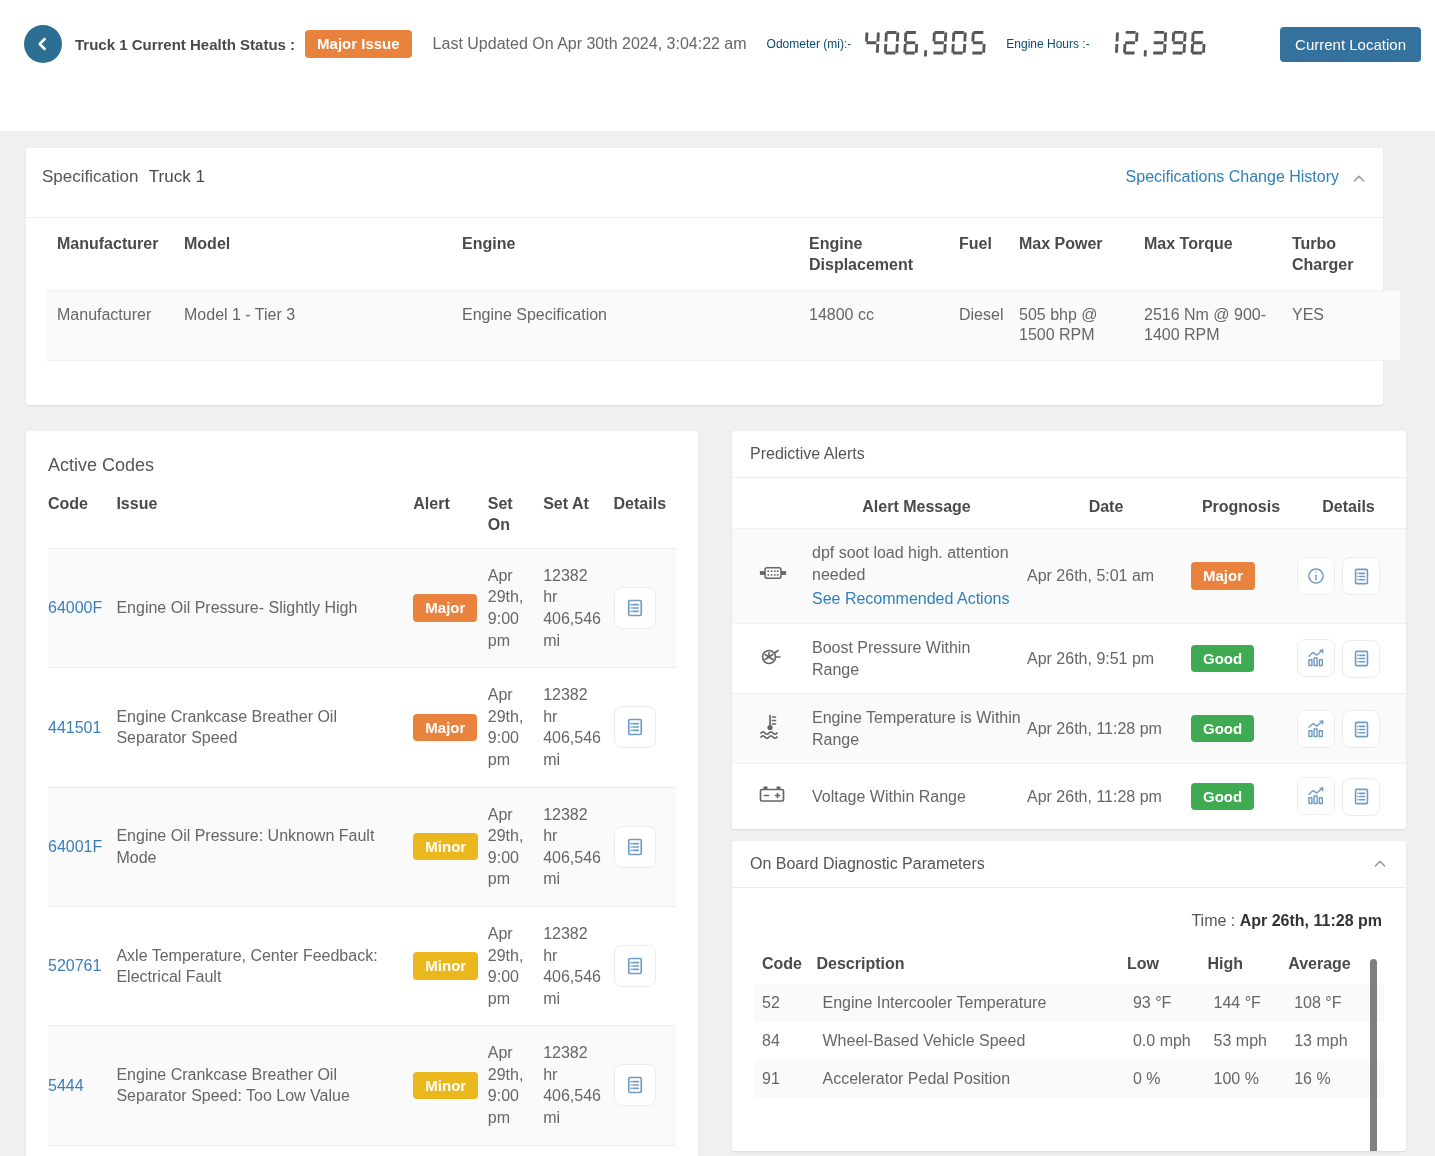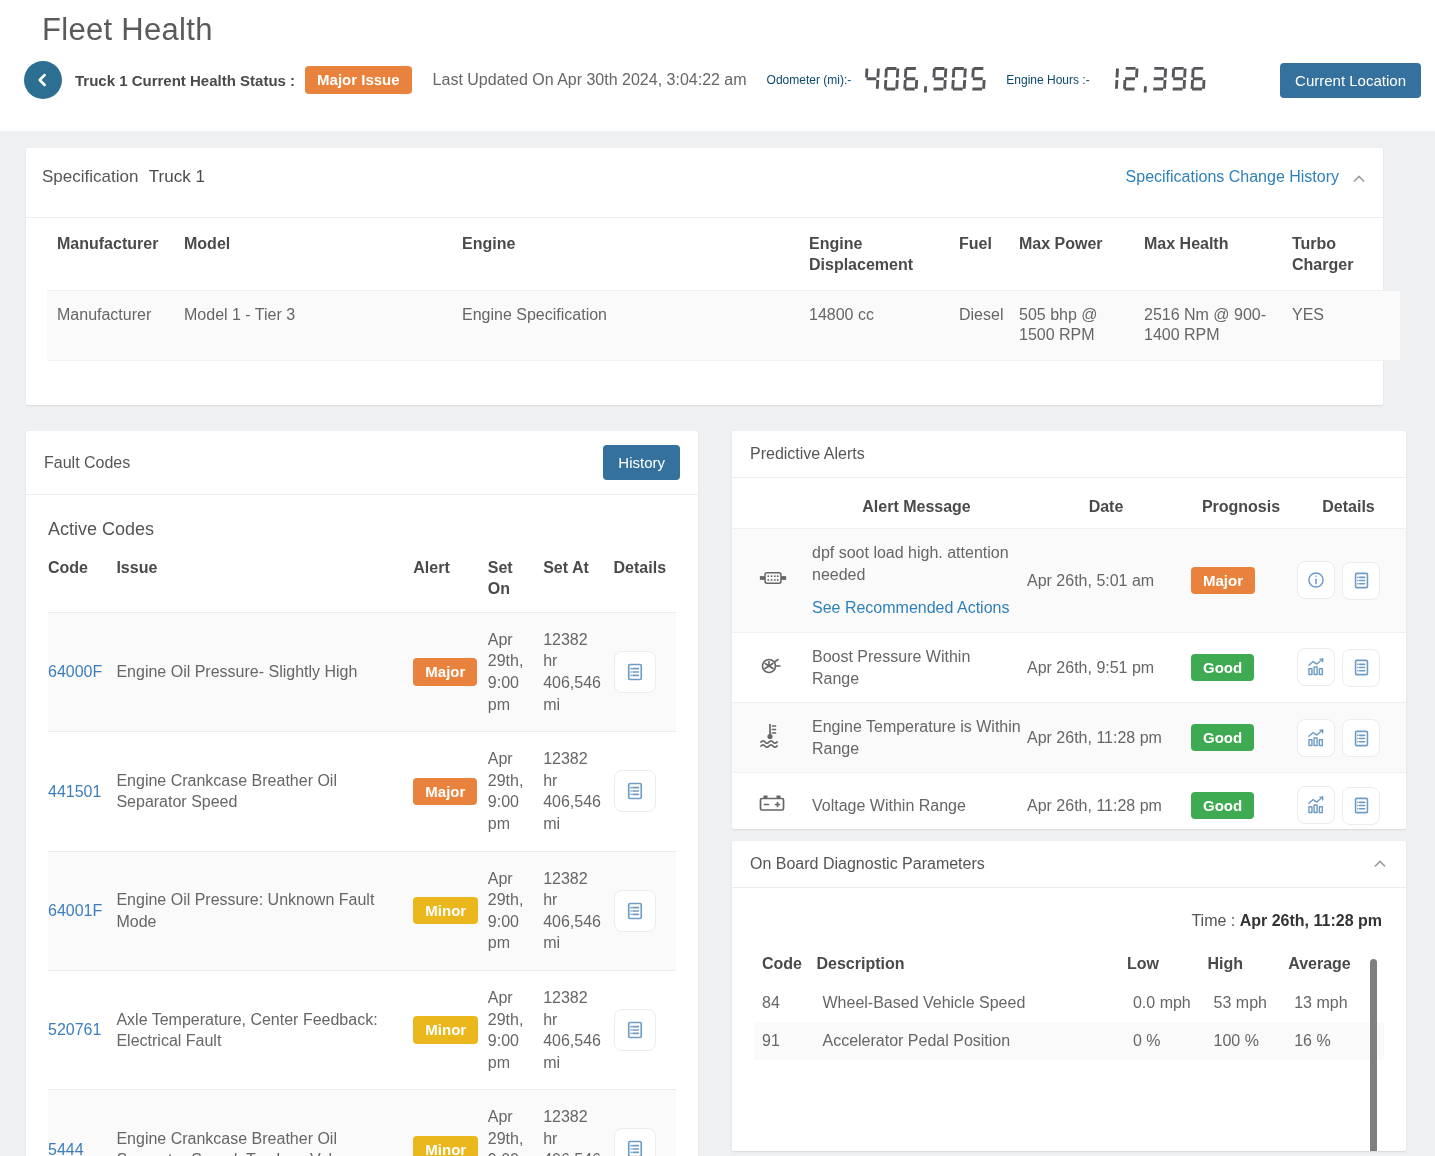--- a/index.html
+++ b/index.html
@@ -59,39 +59,38 @@
   .icon-box.sm { width:38px; height:38px; }
 
   
   .right-col { width:674px; display:flex; flex-direction:column; }
   .pred-panel { height:398px; overflow:hidden; }
   .pred-table { width:100%; table-layout:fixed; margin-top:4px; }
   .pred-table th { text-align:center; font-size:16px; font-weight:700; color:#4a4a4a; padding:16px 6px 12px 0; }
   .pred-table td { font-size:16px; color:#666; padding:13px 6px 13px 0; line-height:1.35; vertical-align:middle; }
   .pred-table tbody tr { border-top:1px solid #f0f0f0; }
   .pred-icon { color:#666; display:inline-flex; margin-left:26px; }
-  .see-link { display:inline-block; margin-top:12px; font-size:16px; }
+  .see-link { display:inline-block; margin-top:3px; font-size:16px; }
 
   .obd-panel { margin-top:12px; height:310px; overflow:hidden; position:relative; }
   .obd-body { padding:0 22px; }
   .time-row { text-align:right; font-size:16px; color:#555; padding:24px 2px 16px; }
   .time-row b { color:#333; }
   .obd-table { width:100%; table-layout:fixed; }
   .obd-table th { text-align:left; font-size:16px; font-weight:700; color:#4a4a4a; padding:9px 6px 11px 0; }
   .obd-table td { font-size:16px; color:#666; padding:10px 6px; }
   .obd-table td:first-child, .obd-table th:first-child { padding-left:8px; }
   .scroll-thumb { position:absolute; right:29px; top:118px; width:7px; height:260px; background:#7f7f7f; border-radius:4px; cursor:grab; }
 
   svg { display:block; }
 </style>
 </head>
 <body>
 
 <div class="top-header">
-  <div class="page-title">Fleet Health</div>
   <div class="status-row">
     <button class="back-btn">
       <span>
         <svg width="20" height="20" viewBox="0 0 24 24" fill="none" stroke="#fff" stroke-width="3" stroke-linecap="round" stroke-linejoin="round">
             <polyline points="14,6 8,12 14,18"></polyline>
           </svg>
       </span>
     </button>
     <span class="truck-status-label">Truck 1 Current Health Status :</span>
     <span class="badge major status-badge">Major Issue</span>
@@ -197,21 +196,21 @@
         <col style="width:108px">
       </colgroup>
     <thead>
       <tr>
         <th>Manufacturer</th>
         <th>Model</th>
         <th>Engine</th>
         <th>Engine Displacement</th>
         <th>Fuel</th>
         <th>Max Power</th>
-        <th>Max Health</th>
+        <th>Max Torque</th>
         <th>Turbo Charger</th>
       </tr>
     </thead>
     <tbody>
       <tr>
         <td>Manufacturer</td>
         <td>Model 1 - Tier 3</td>
         <td>Engine Specification</td>
         <td>14800 cc</td>
         <td>Diesel</td>
@@ -220,24 +219,20 @@
         <td>YES</td>
       </tr>
     </tbody>
   </table>
   <div class="spec-bottom-pad"></div>
 </div>
 
 <div class="lower">
 
   <div class="panel fault-panel">
-    <div class="panel-header">
-      <span class="panel-title">Fault Codes</span>
-      <button class="btn-steel">History</button>
-    </div>
     <div class="fault-body">
       <h3 class="active-codes">Active Codes</h3>
       <table class="fault-table">
         <colgroup>
             <col style="width:68px">
             <col style="width:295px">
             <col style="width:74px">
             <col style="width:55px">
             <col style="width:70px">
             <col style="width:62px">
@@ -577,20 +572,27 @@
           <thead>
             <tr>
               <th>Code</th>
               <th>Description</th>
               <th>Low</th>
               <th>High</th>
               <th>Average</th>
             </tr>
           </thead>
           <tbody>
+            <tr class="row-shade">
+              <td>52</td>
+              <td>Engine Intercooler Temperature</td>
+              <td>93 °F</td>
+              <td>144 °F</td>
+              <td>108 °F</td>
+            </tr>
             <tr>
               <td>84</td>
               <td>Wheel-Based Vehicle Speed</td>
               <td>0.0 mph</td>
               <td>53 mph</td>
               <td>13 mph</td>
             </tr>
             <tr class="row-shade">
               <td>91</td>
               <td>Accelerator Pedal Position</td>

